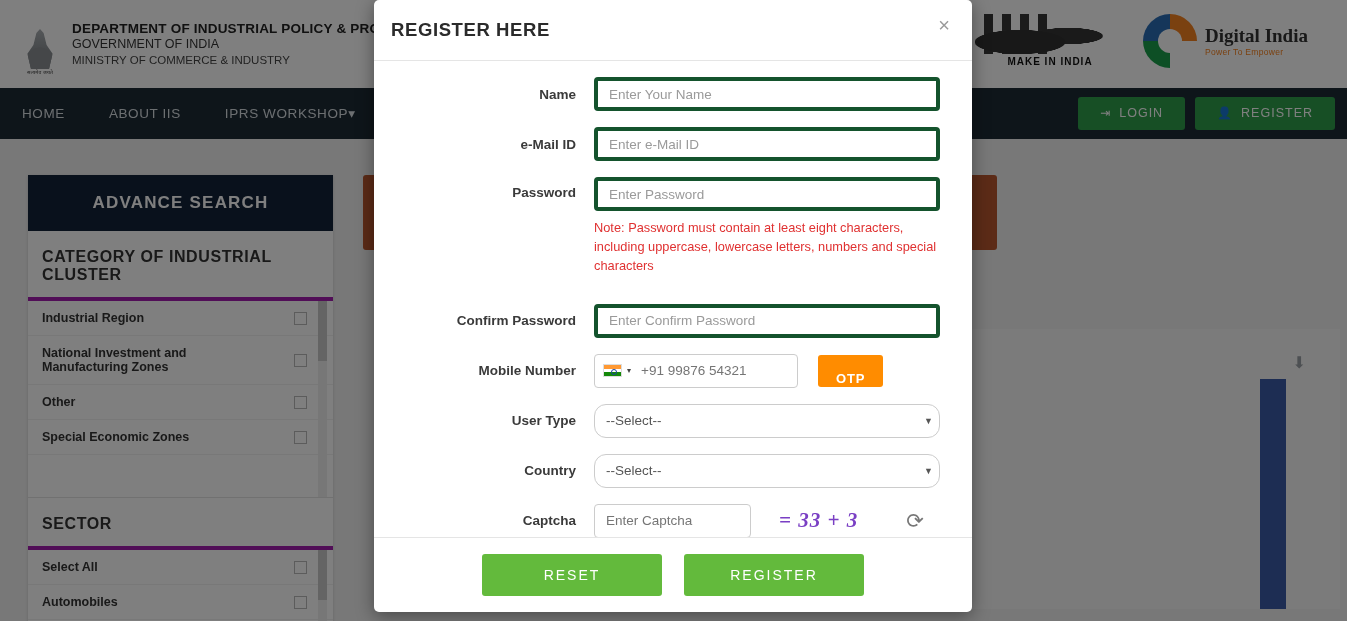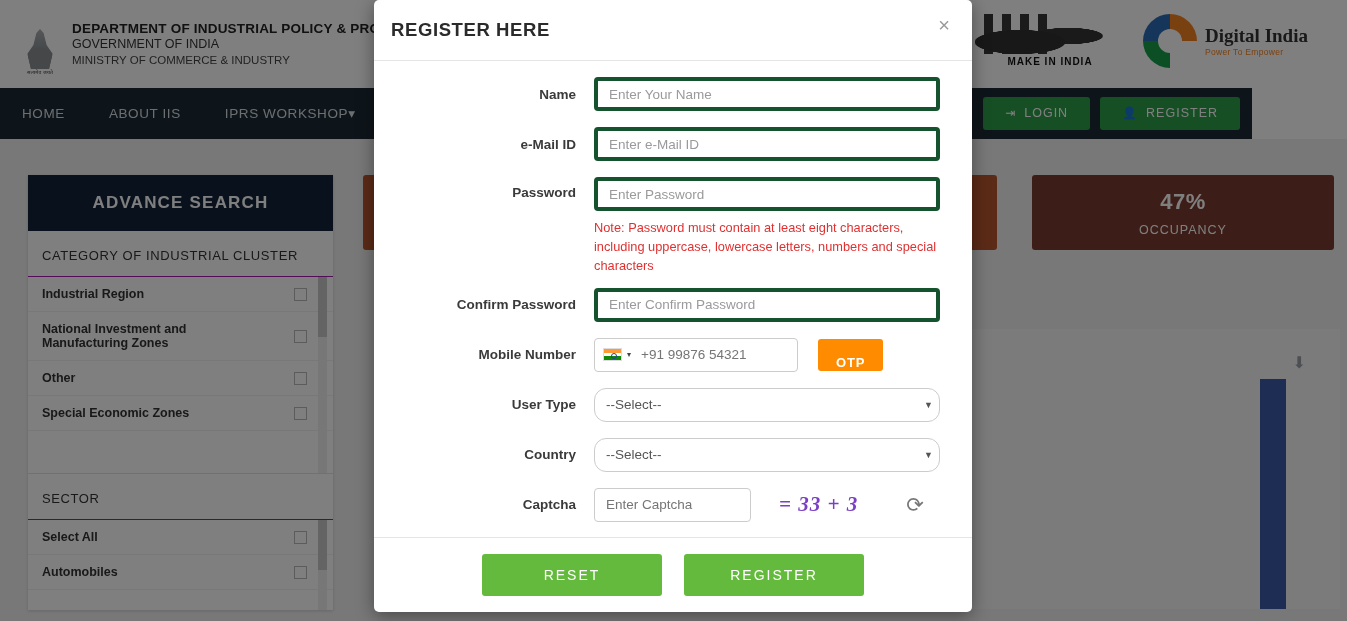--- a/index.html
+++ b/index.html
@@ -65,21 +65,21 @@
     position: relative;
   }
   .digital-mark::after {
     content: ""; position: absolute; inset: 15px; border-radius: 50%; background: #fff;
   }
   .digital-txt { margin-left: 8px; }
   .digital-txt .d1 { font-size: 19px; color: #333; font-weight: bold; font-family: Liberation Serif, serif; }
   .digital-txt .d2 { font-size: 8.5px; color: #f58220; letter-spacing: .3px; }
 
   .navbar {
-    position: absolute; top: 88px; left: 0; width: 1252px; height: 51px;
+    position: absolute; top: 88px; left: 0; width: 1347px; height: 51px;
     background: #1d2b35;
     display: flex; align-items: center;
   }
   .nav-item {
     color: #d8dee3; font-size: 13.5px; letter-spacing: .6px;
     padding: 0 22px; line-height: 51px; cursor: pointer;
   }
   .nav-right { position: absolute; right: 12px; top: 9px; display: flex; gap: 10px; }
   .nav-btn {
     background: #2e9e4b; color: #fff; font-size: 12.5px; letter-spacing: 1px;
@@ -95,22 +95,22 @@
   .advance-panel {
     position: absolute; left: 28px; top: 36px; width: 305px; background: #fff;
     box-shadow: 0 1px 3px rgba(0,0,0,.15);
   }
   .advance-head {
     background: #122339; color: #fff; height: 56px;
     display: flex; align-items: center; justify-content: center;
     font-size: 17px; letter-spacing: 1.2px; font-weight: bold;
   }
   .panel-sub {
-    font-size: 13px; color: #333; letter-spacing: .6px;
-    padding: 17px 14px 13px 14px; border-bottom: 1px solid #a21caf;
+    font-size: 16px; color: #333; letter-spacing: .6px;
+    padding: 17px 14px 13px 14px; border-bottom: 4px solid #a21caf; font-weight: bold;
   }
   .chk-list { position: relative; }
   .chk-row {
     display: flex; align-items: center; justify-content: space-between;
     padding: 10px 26px 10px 14px; font-size: 12.5px; color: #333; font-weight: bold;
     border-bottom: 1px solid #f0f0f0;
   }
   .chk-row .box { width: 13px; height: 13px; border: 1px solid #b9b9b9; background: #fff; flex: 0 0 13px; }
   .scroll-rail {
     position: absolute; right: 6px; top: 6px; width: 9px; bottom: 6px; background: #eee;
@@ -310,24 +310,20 @@
         </div>
         <div class="chk-row">
           <span>Automobiles</span>
           <span class="box"></span>
         </div>
         <div class="scroll-rail" style="top:0;bottom:0;"></div>
         <div class="scroll-thumb" style="top:0;height:50px;"></div>
       </div>
     </div>
 
-    <div class="stat-card" style="left:1032px;width:302px;height:75px;background:#7a3b2e;">
-      <div class="stat-pct">47%</div>
-      <div class="stat-label">OCCUPANCY</div>
-    </div>
     <div class="stat-card" style="left:363px;width:300px;height:75px;background:#b8562e;"></div>
     <div class="stat-card" style="left:697px;width:300px;height:75px;background:#b8562e;"></div>
 
     <div class="park-title">PARKS (NOS)</div>
     <div class="chart-area">
       <div class="chart-bar" style="left:560px;width:26px;height:230px;"></div>
       <div class="dl-icon">⬇</div>
     </div>
   </div>
 
@@ -348,21 +344,21 @@
         </div>
       </div>
 
       <div class="frow">
         <div class="flabel">e-Mail ID</div>
         <div class="fctrl">
           <input class="inp" type="text" placeholder="Enter e-Mail ID" style="">
         </div>
       </div>
 
-      <div class="frow" style="align-items:flex-start;margin-bottom:12px;justify-content:space-between;">
+      <div class="frow" style="align-items:flex-start;margin-bottom:28px;justify-content:space-between;">
         <div class="flabel" style="padding-top:8px;">Password</div>
         <div class="fctrl">
           <input class="inp" type="password" placeholder="Enter Password" style="">
           <div class="note">Note: Password must contain at least eight characters, including uppercase, lowercase letters, numbers and special characters</div>
         </div>
       </div>
 
       <div class="frow">
         <div class="flabel">Confirm Password</div>
         <div class="fctrl">

